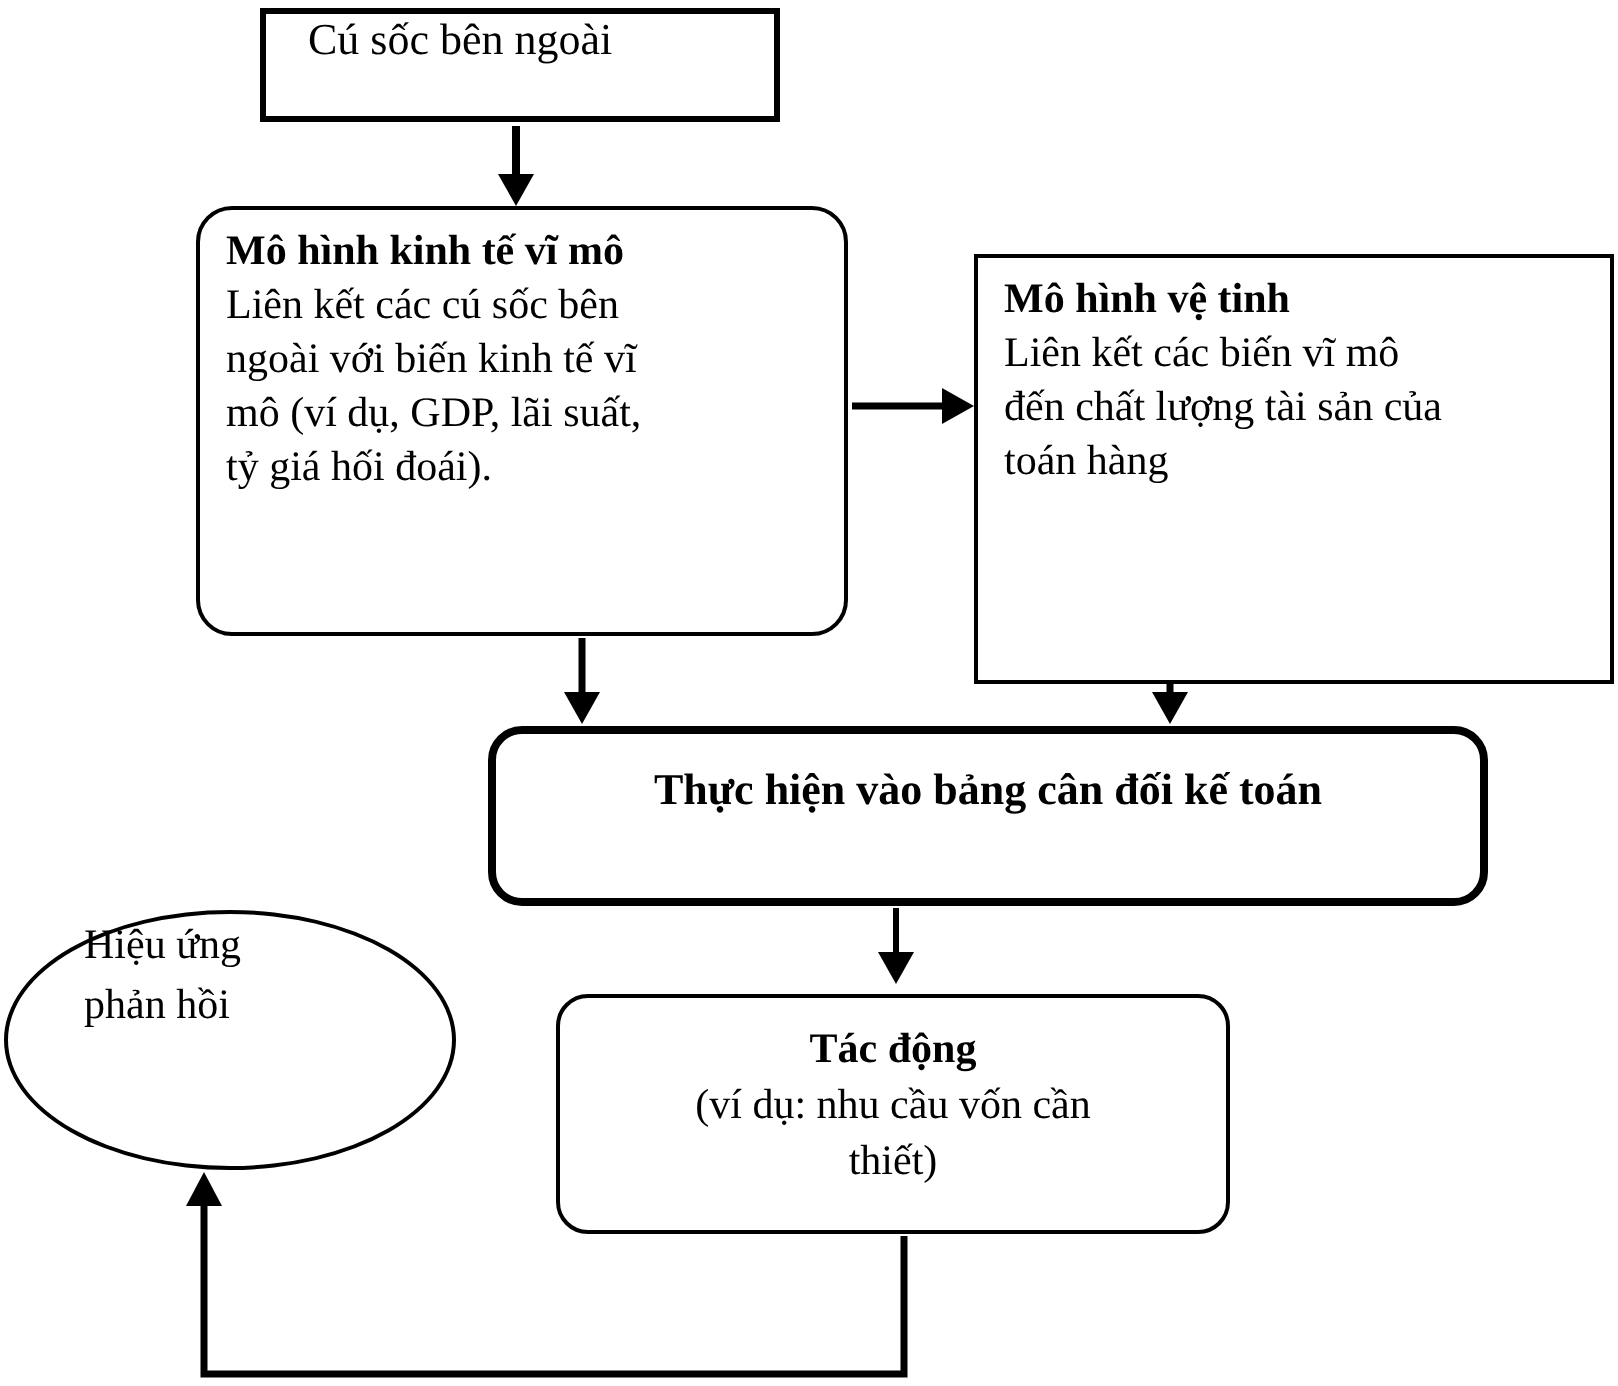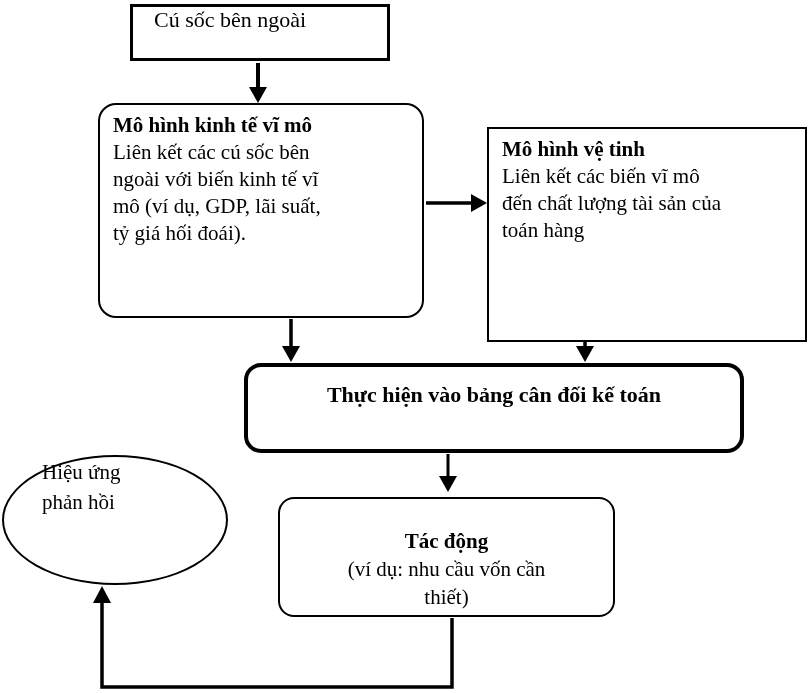--- a/index.html
+++ b/index.html
@@ -23,21 +23,21 @@
   #satellite-model{
     left:487px;top:103px;width:320px;height:215px;
     padding:7px 8px 0 13px;font-size:21px;line-height:27px;margin-top:24px;
   }
   #balance-sheet{
     left:205px;top:363px;width:500px;height:90px;border-width:4px;border-radius:17px;
     font-weight:bold;font-size:22px;text-align:center;padding-top:15px;margin-left:39px;
   }
   #impact{
     left:278px;top:497px;width:337px;height:120px;border-radius:16px;
-    text-align:center;font-size:21px;line-height:28px;padding-top:28px;
+    text-align:center;font-size:21px;line-height:28px;padding-top:11px;
   }
   #feedback{
     left:2px;top:455px;width:226px;height:130px;border-radius:50%;
     font-size:21px;line-height:30px;display:flex;align-items:flex-start;
     padding-left:38px;padding-bottom:14px;
   }
 </style>
 </head>
 <body>
 

